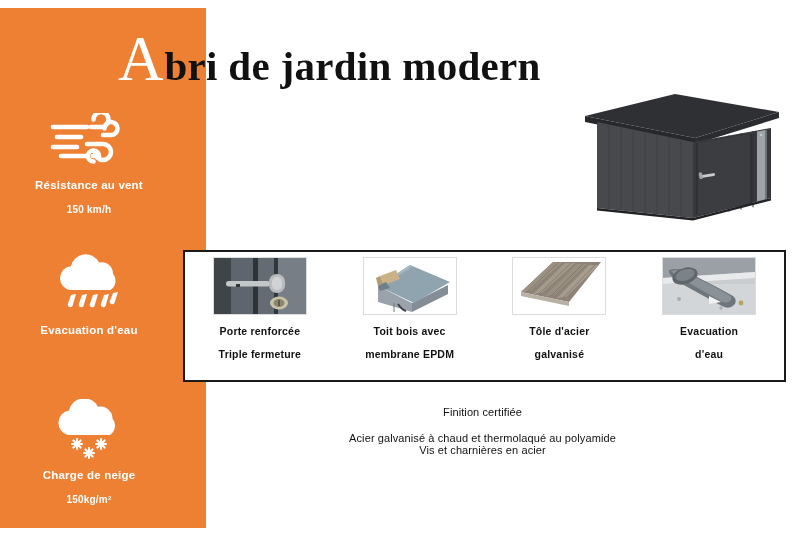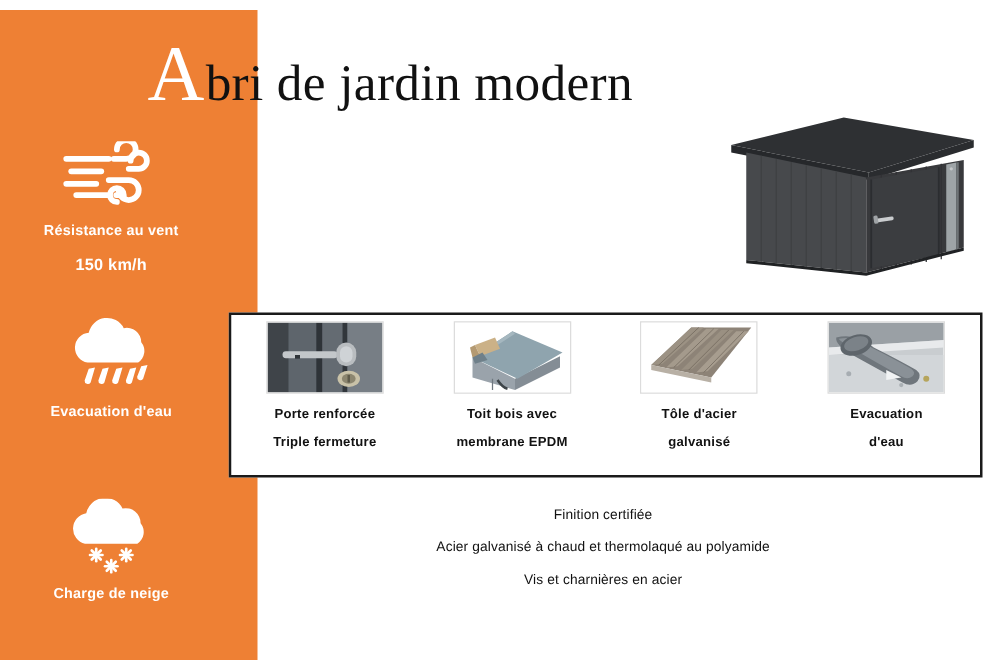--- a/index.html
+++ b/index.html
@@ -7,32 +7,32 @@
        font-family:"Liberation Sans","DejaVu Sans",sans-serif;}
 
   #page{position:relative;width:800px;height:534px;background:#ffffff;overflow:hidden;}
 
   
   #sidebar{position:absolute;left:0;top:8px;width:206px;height:520px;
            background:#ee8034;}
   .feature{position:absolute;left:0;width:178px;text-align:center;color:#ffffff;}
   .feature .icon-wrap{height:62px;display:flex;align-items:center;justify-content:center;}
   .feature .f-title{font-size:11.5px;font-weight:600;letter-spacing:.2px;margin-top:9px;}
-  .feature .f-value{font-size:13px;font-weight:600;letter-spacing:.2px;margin-top:13px;}
+  .feature .f-value{font-size:10px;font-weight:600;letter-spacing:.2px;margin-top:13px;}
   #feat-wind{top:100px;}
   #feat-water{top:245px;}
   #feat-snow{top:390px;}
 
   
   #title-wrap{position:absolute;left:118px;top:28px;height:62px;
               display:flex;align-items:baseline;}
   #title-a{font-family:"Liberation Serif","DejaVu Serif",serif;
            font-size:63px;line-height:1;color:#ffffff;font-weight:400;}
   #title-rest{font-family:"Liberation Serif","DejaVu Serif",serif;
-              font-size:41px;line-height:1;color:#111111;font-weight:400;
+              font-size:41px;line-height:1;color:#111111;font-weight:700;
               letter-spacing:.3px;margin-left:1px;}
 
   
   #shed{position:absolute;left:575px;top:86px;width:212px;height:150px;}
 
   
   #feature-strip{position:absolute;left:183px;top:250px;width:599px;height:128px;
                  border:2px solid #1a1a1a;background:#ffffff;
                  display:flex;}
   .fbox{flex:1;display:flex;flex-direction:column;align-items:center;
@@ -41,21 +41,21 @@
   .fbox .cap{text-align:right;color:#121212;font-size:10.5px;font-weight:700;
              letter-spacing:.2px;}
   .fbox .cap.l1{margin-top:10px;}
   .fbox .cap.l2{margin-top:11px;}
 
   
   #certif{position:absolute;left:183px;top:406px;width:599px;text-align:center;}
   #certif div{color:#111111;font-size:11px;font-weight:400;letter-spacing:.1px;}
   #certif .c1{}
   #certif .c2{margin-top:14px;}
-  #certif .c3{margin-top:14px;}
+  #certif .c3{}
 
   svg{display:block;}
 </style>
 </head>
 <body>
 
 <div id="page">
 
   <div id="sidebar">
 
@@ -114,20 +114,21 @@
             <g transform="translate(42,54)">
               <line x1="-5" y1="0" x2="5" y2="0"></line>
                 <line x1="0" y1="-5" x2="0" y2="5"></line>
               <line x1="-3.6" y1="-3.6" x2="3.6" y2="3.6"></line>
                 <line x1="-3.6" y1="3.6" x2="3.6" y2="-3.6"></line>
             </g>
           </g>
         </svg>
       </div>
       <div class="f-title">Charge de neige</div>
+      <div class="f-value">150kg/m²</div>
     </div>
   </div>
 
   <div id="title-wrap">
     <span id="title-a">A</span>
     <span id="title-rest">bri de jardin modern</span>
   </div>
 
   <div id="shed">
     <svg width="212" height="150" viewBox="0 0 212 150">

